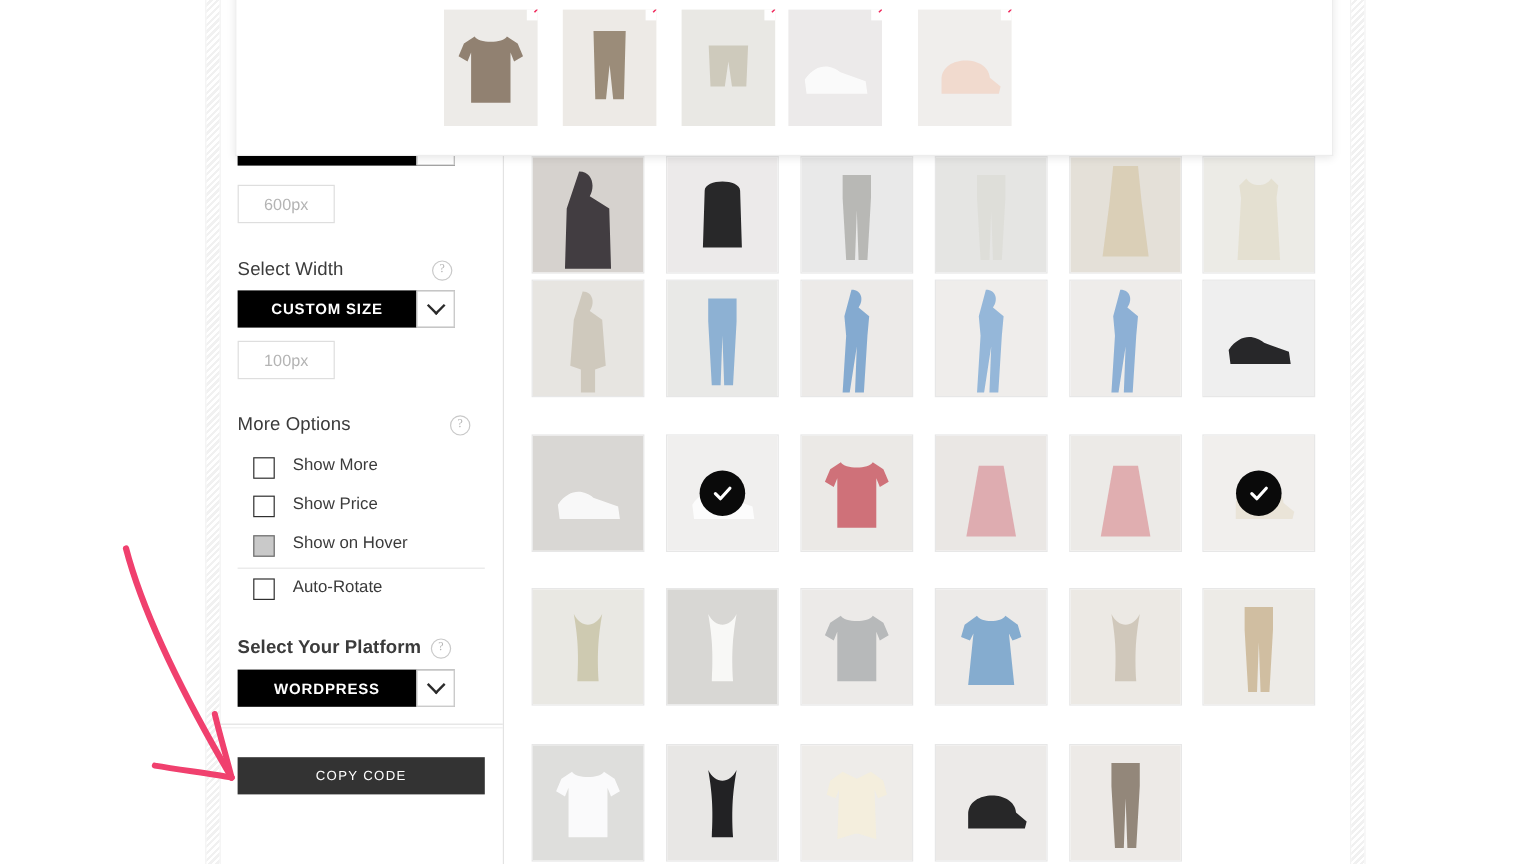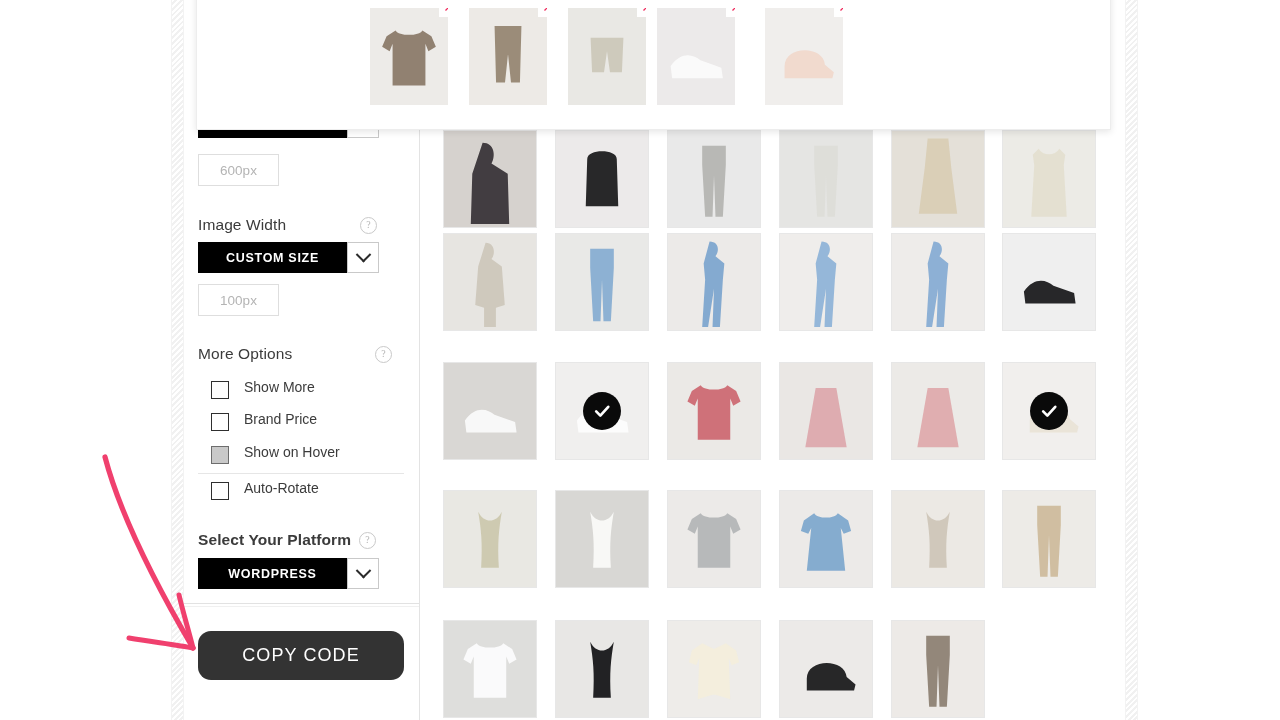--- a/index.html
+++ b/index.html
@@ -72,23 +72,23 @@
     position:absolute;left:0;top:4px;width:18px;height:18px;
     border:1.6px solid #2f2f2f;background:#fff;box-sizing:border-box;
   }
   .cb-box.filled{background:#c9c9c9;border-color:#6d6d6d;}
   .cb-label{position:absolute;left:33px;top:2px;font-size:14px;color:#3b3b3b;white-space:nowrap;}
 
   .hr{position:absolute;left:15px;width:206px;height:1px;background:#e6e6e6;}
   .hr-wide{position:absolute;left:0px;width:236px;height:1px;background:#e2e2e2;}
 
   #copy-code{
-    position:absolute;left:15px;top:631px;width:206px;height:49px;
-    background:#333333;color:#ffffff;font-size:18px;letter-spacing:1.1px;
-    display:flex;align-items:center;justify-content:center;cursor:pointer;border-radius:13px;
+    position:absolute;left:15px;top:631px;width:206px;height:31px;
+    background:#333333;color:#ffffff;font-size:11px;letter-spacing:1.1px;
+    display:flex;align-items:center;justify-content:center;cursor:pointer;
   }
 
   
   #grid{position:absolute;left:406px;top:0px;width:680px;height:720px;}
   .prod-cell{
     position:absolute;width:94px;height:98px;background:#fff;
     border:1px solid #e7e7e7;box-sizing:border-box;overflow:hidden;
   }
   .prod-img{position:absolute;left:0;top:0;width:100%;height:100%;}
   .sel-check{
@@ -341,21 +341,21 @@
 
   <div id="sidebar">
     <div id="sidebar-inner">
 
       <div id="select-clipped">
         <div class="sel-arrow-top"></div>
       </div>
 
       <div class="num-input" style="left:15px;top:154px;">600px</div>
 
-      <div class="field-label" style="left:15px;top:216px;">Image Width</div>
+      <div class="field-label" style="left:15px;top:216px;">Select Width</div>
       <div class="help-icon" style="left:177px;top:217px;">?</div>
 
       <div class="select" style="left:15px;top:242px;align-items:center;">
         <div class="sel-text">CUSTOM SIZE</div>
         <div class="sel-arrow">
           <i class="chev"></i>
         </div>
       </div>
 
       <div class="num-input" style="left:15px;top:284px;">100px</div>
@@ -363,21 +363,21 @@
       <div class="field-label" style="left:15px;top:345px;">More Options</div>
       <div class="help-icon" style="left:192px;top:346px;">?</div>
 
       <div id="checkbox-list">
           <div class="cb-row" style="top: 377px;">
             <span class="cb-box"></span>
             <span class="cb-label">Show More</span>
           </div>
           <div class="cb-row" style="top: 409px;">
             <span class="cb-box"></span>
-            <span class="cb-label">Brand Price</span>
+            <span class="cb-label">Show Price</span>
           </div>
           <div class="cb-row" style="top: 442px;">
             <span class="cb-box filled"></span>
             <span class="cb-label">Show on Hover</span>
           </div>
           <div class="cb-row" style="top: 478px;">
             <span class="cb-box"></span>
             <span class="cb-label">Auto-Rotate</span>
           </div>
         </div>

